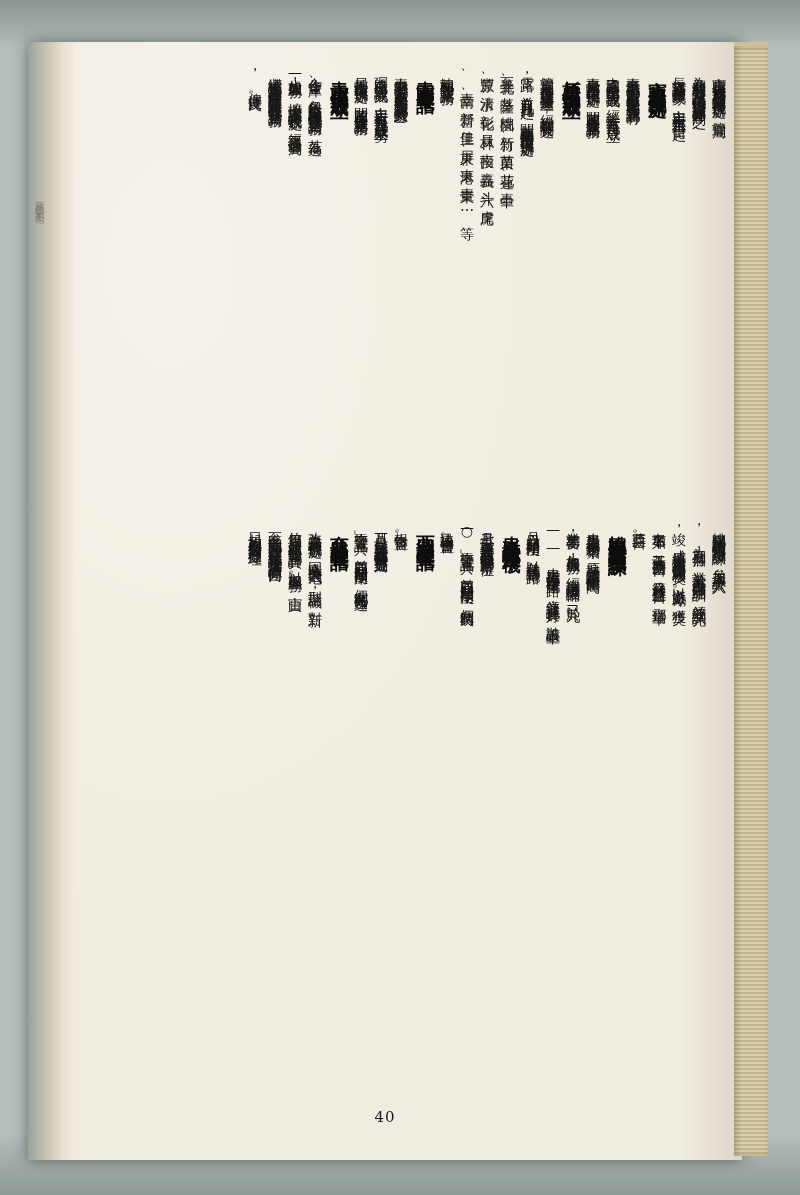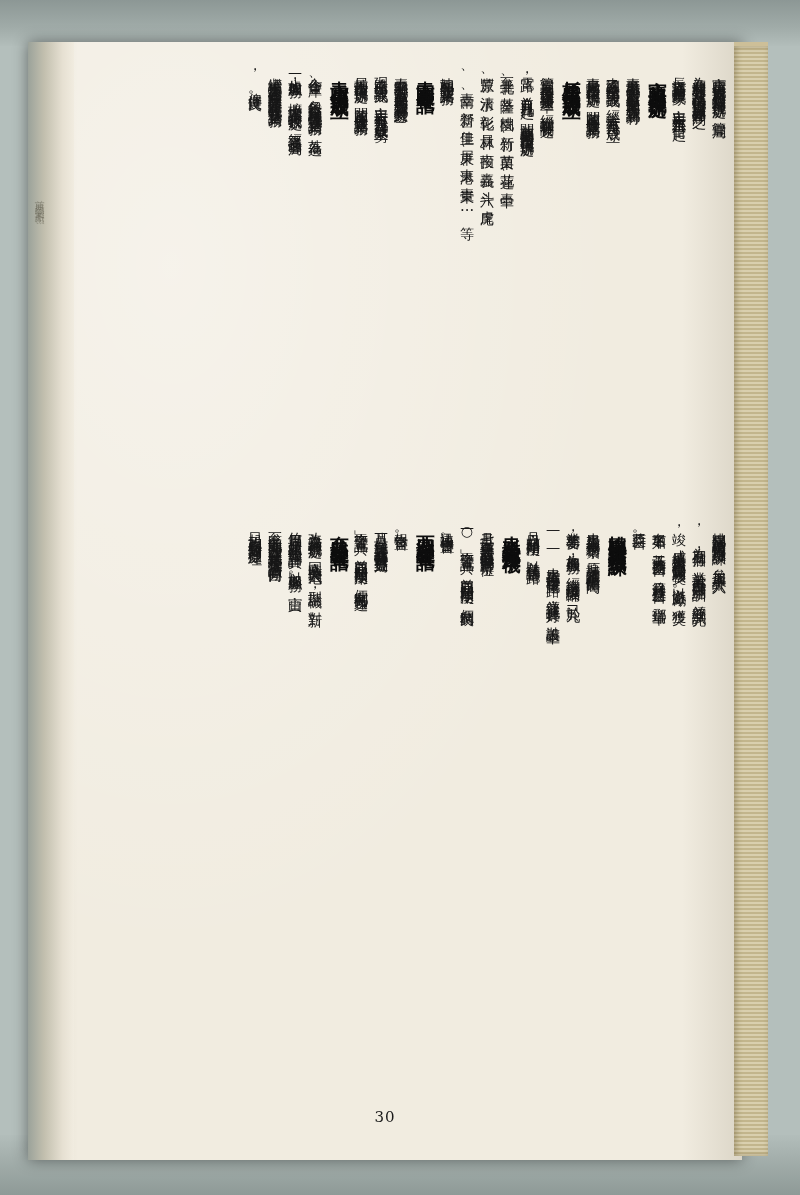--- a/index.html
+++ b/index.html
@@ -176,15 +176,15 @@
           <div class="vline">水里局電報業務增繁，原裝話傳電路不敷繁忙時間</div>
           <div class="vline h">桃園舉辦話務值機訓練</div>
           <div class="vline">獎薪二日。</div>
           <div class="vline">名單如下：黃玉珍獎薪四日，簡月桂獎薪三日，鄧瑞華</div>
           <div class="vline">竣，成績優良人員經報由管理局核獎，以資激勵。獲獎</div>
           <div class="vline">，為期三個月，業於七月十五日圓滿結訓，並經測試完</div>
           <div class="vline">桃園局話務值機人員隨班訓練，參加人員計十六人</div>
         </div>
     </div>
 
-    <div class="page-number">30</div>
+    <div class="page-number">40</div>
   </div>
 </div>
 
 </body></html>

